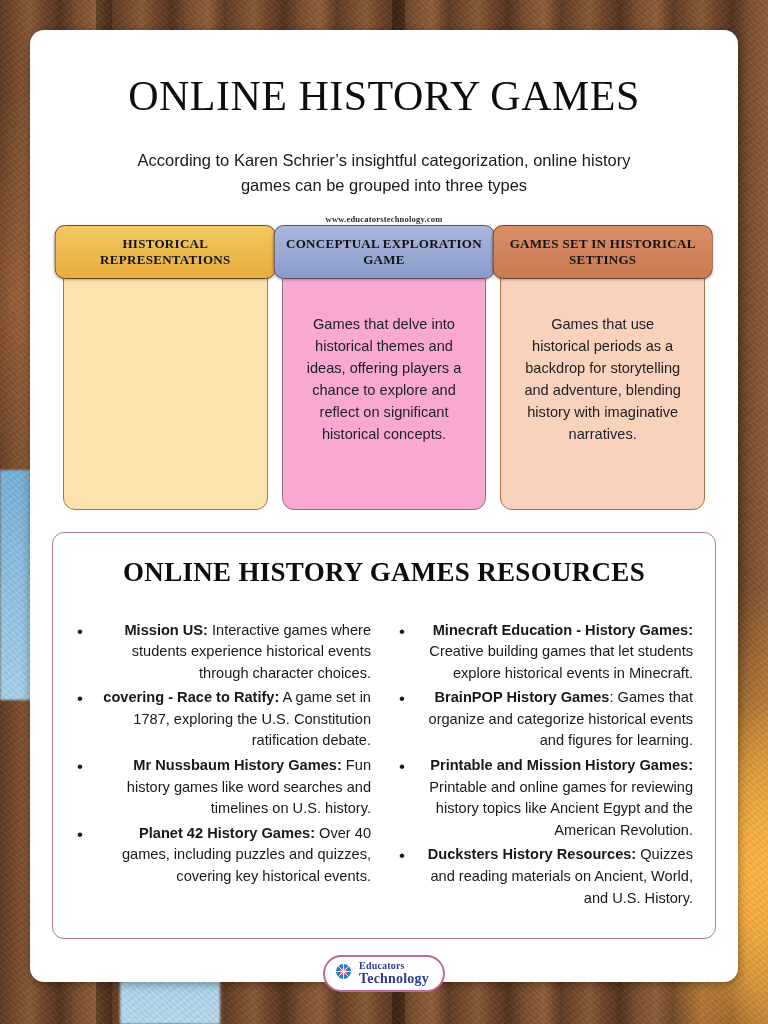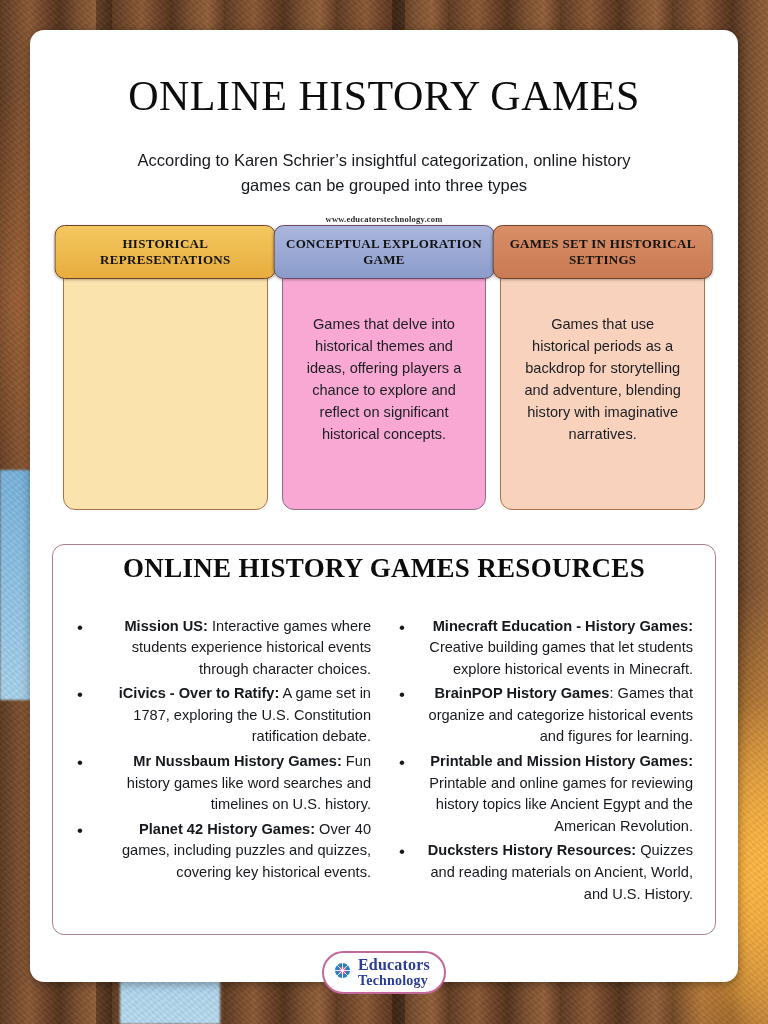--- a/index.html
+++ b/index.html
@@ -139,24 +139,24 @@
 
   .card.c1 { background:#fbe3ae; border:1.6px solid #a9714a; }
   .card.c1 .badge { background:linear-gradient(180deg,#f3c860,#e8ad3e); border:1.8px solid #6f4326; }
   .card.c2 { background:#d9e0f4; border:1.6px solid #8c6e86; }
   .card.c2 .badge { background:linear-gradient(180deg,#aab6dc,#8b9ccb); border:1.8px solid #6c4a63; }
   .card.c3 { background:#f8d2bd; border:1.6px solid #a9714a; }
   .card.c3 .badge { background:linear-gradient(180deg,#d98e67,#c97a52); border:1.8px solid #6f4326; }
 
   
   .resources {
-    margin-top:34px;
+    margin-top:22px;
     border:1.4px solid #a9818a;
     border-radius:12px;
-    padding:8px 22px 26px;
+    padding:24px 22px 26px;
   }
   .resources h2 {
     font-family:"Liberation Serif", serif;
     font-weight:bold;
     font-size:27px;
     text-align:center;
     letter-spacing:.3px;
     color:#0d0d0d;
   }
   .cols {
@@ -198,21 +198,21 @@
     padding:4px 14px 4px 9px;
     background:#fff;
   }
   .logo .gear { flex:0 0 auto; }
   .logo .txt {
     font-family:"Liberation Serif", serif;
     font-weight:bold;
     color:#2c3d96;
     line-height:1.04;
   }
-  .logo .l1 { font-size:16px; letter-spacing:.2px; }
+  .logo .l1 { font-size:10px; letter-spacing:.2px; }
   .logo .l2 { font-size:14px; letter-spacing:.2px; }
 </style>
 </head>
 <body>
 
 <div id="bg">
   <div class="sky"></div>
   <div class="sky2"></div>
   <div class="col-dark" style="left:96px;width:16px"></div>
   <div class="col-dark" style="left:392px;width:13px"></div>
@@ -245,21 +245,21 @@
     </div>
 
   </div>
 
   <div class="resources">
     <h2>ONLINE HISTORY GAMES RESOURCES</h2>
 
     <div class="cols">
       <ul>
           <li><b>Mission US:</b><span> Interactive games where students experience historical events through character choices.</span></li>
-          <li><b>iCivics - Over to Ratify:</b><span> A game set in 1787, exploring the U.S. Constitution ratification debate.</span></li>
+          <li><b>covering - Race to Ratify:</b><span> A game set in 1787, exploring the U.S. Constitution ratification debate.</span></li>
           <li><b>Mr Nussbaum History Games:</b><span> Fun history games like word searches and timelines on U.S. history.</span></li>
           <li><b>Planet 42 History Games:</b><span> Over 40 games, including puzzles and quizzes, covering key historical events.</span></li>
         </ul>
       <ul>
           <li><b>Minecraft Education - History Games:</b><span> Creative building games that let students explore historical events in Minecraft.</span></li>
           <li><b>BrainPOP History Games</b><span>: Games that organize and categorize historical events and figures for learning.</span></li>
           <li><b>Printable and Mission History Games:</b><span> Printable and online games for reviewing history topics like Ancient Egypt and the American Revolution.</span></li>
           <li><b>Ducksters History Resources:</b><span> Quizzes and reading materials on Ancient, World, and U.S. History.</span></li>
         </ul>
     </div>

